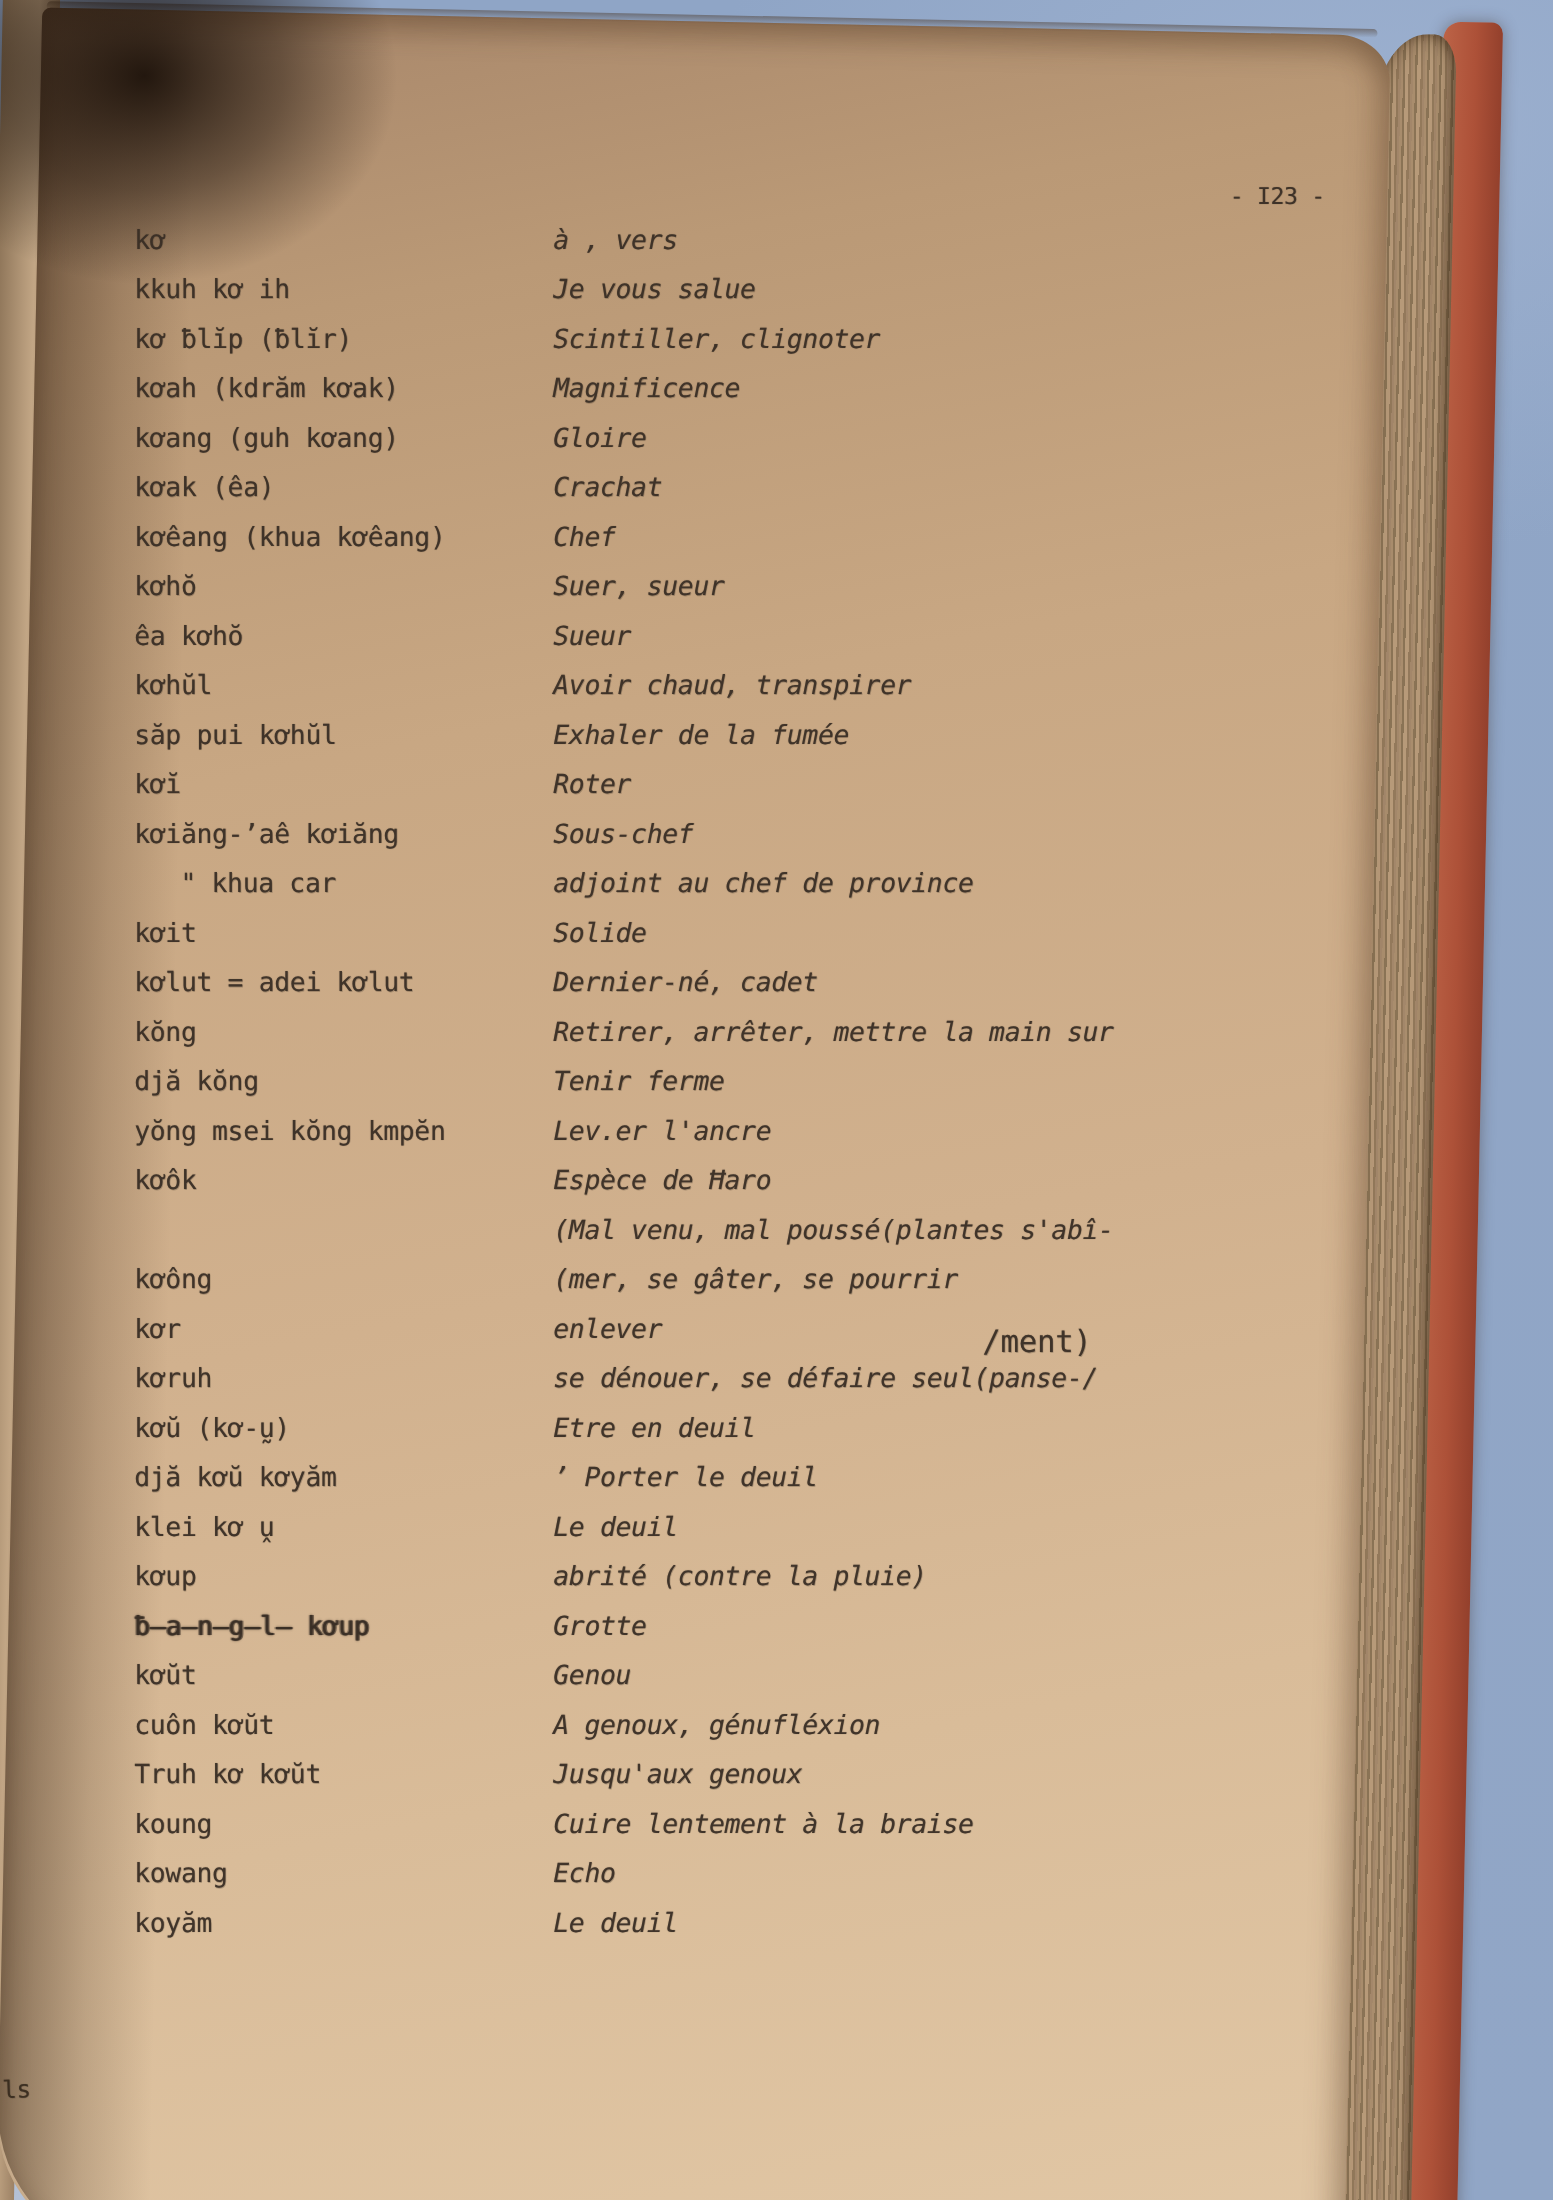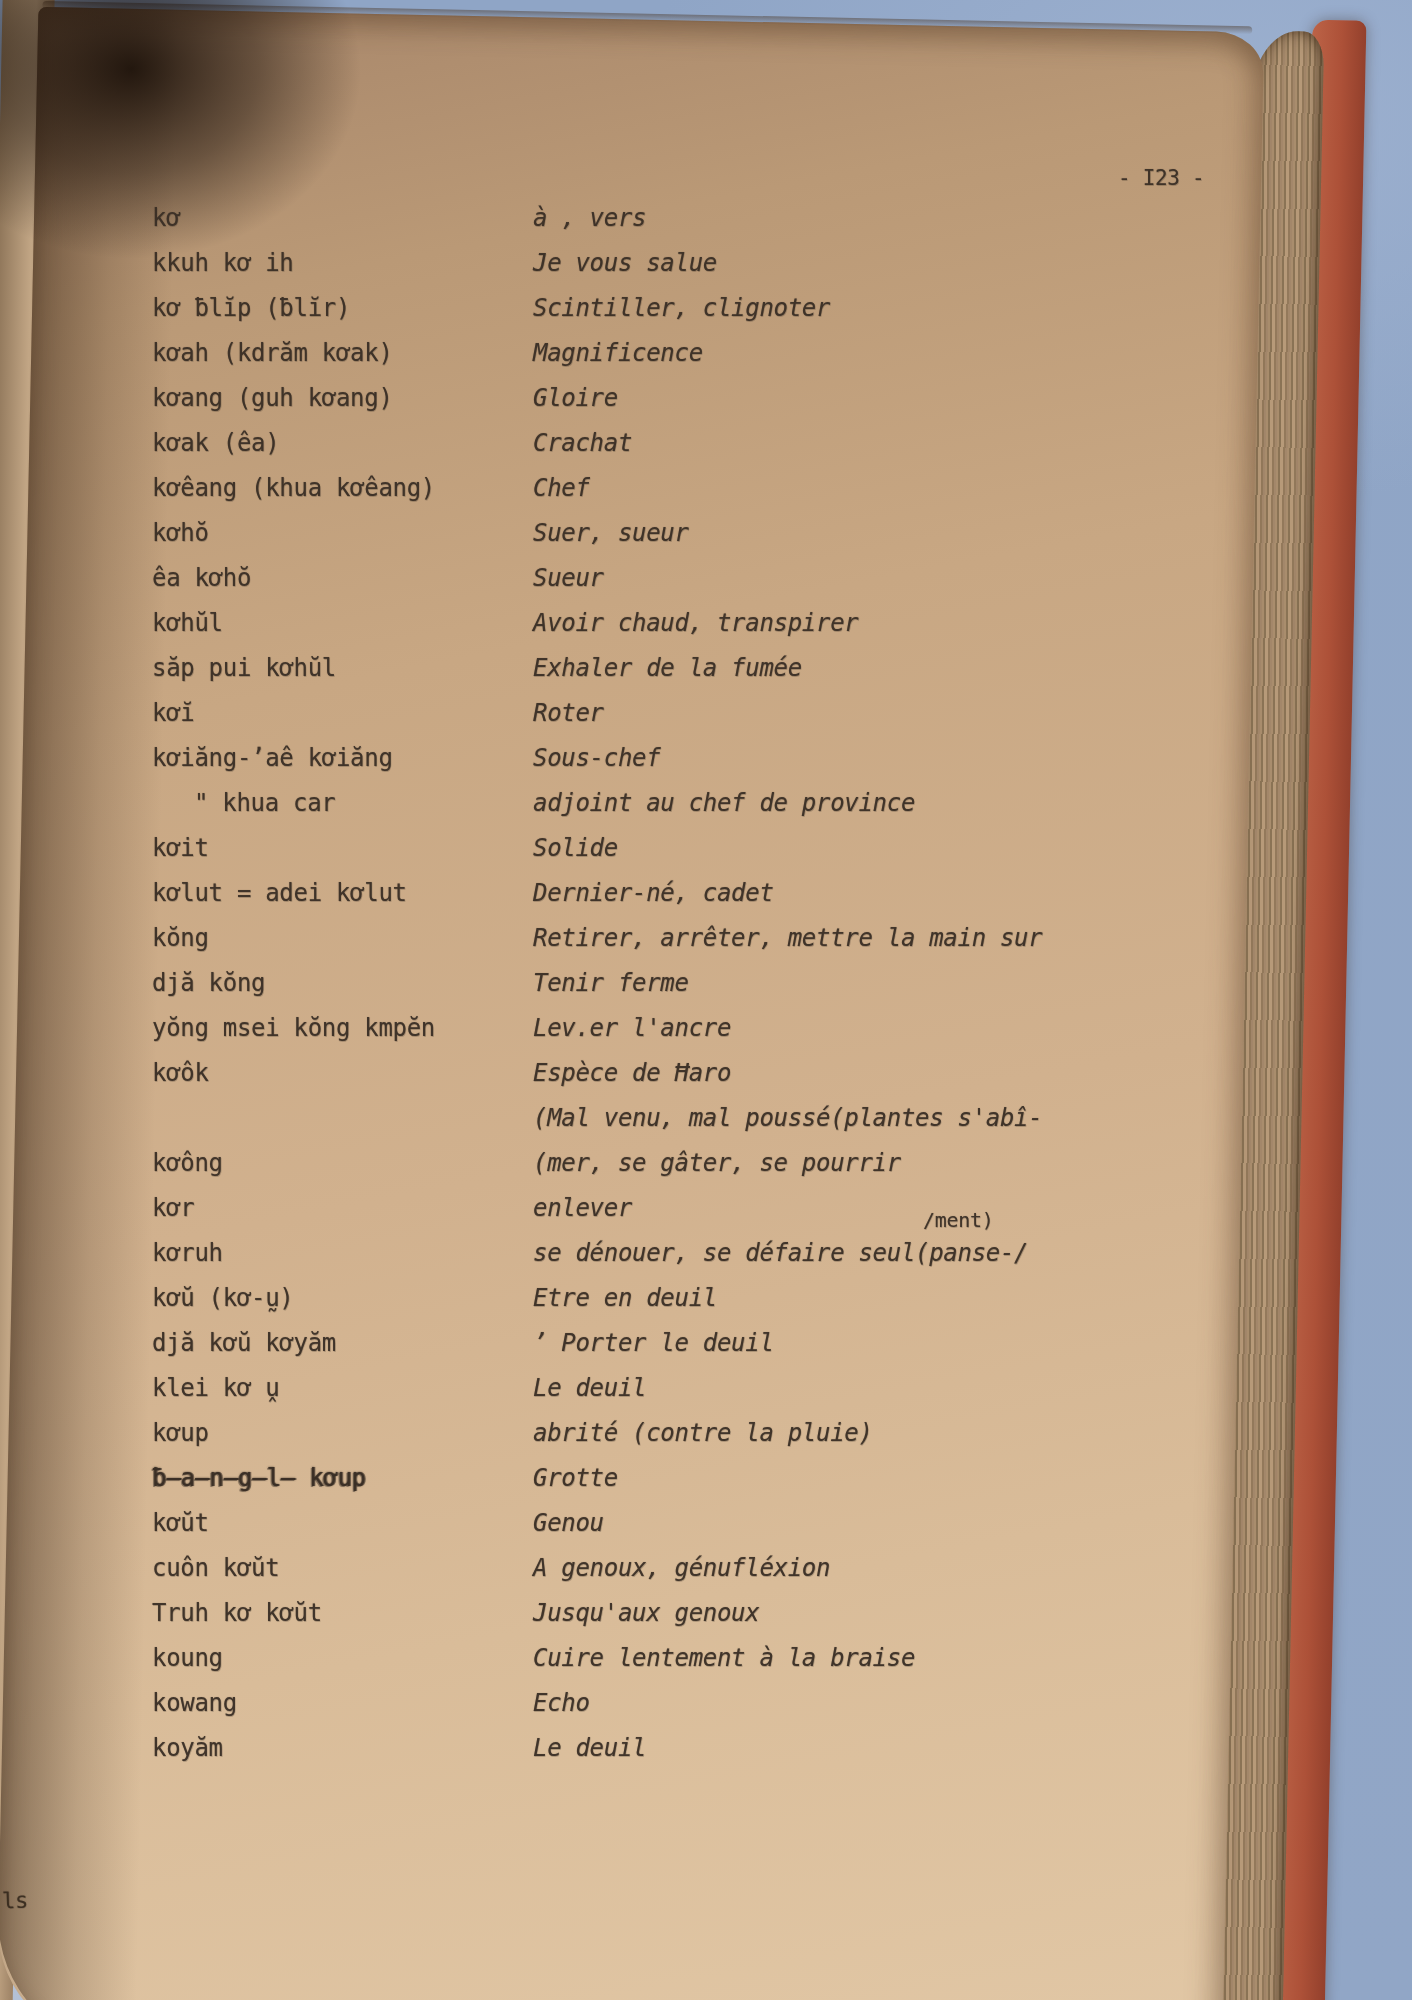--- a/index.html
+++ b/index.html
@@ -42,29 +42,29 @@
   .top-edge-line{position:absolute;left:70px;top:74px;right:170px;height:8px;
       background:linear-gradient(180deg,rgba(70,48,28,.45),rgba(70,48,28,0));
       border-radius:8px;}
   
   .content{position:absolute;inset:0;color:rgba(56,46,37,.9);}
   .tw{
     text-shadow:0 0 1px rgba(56,46,37,.45), .6px .6px 0 rgba(56,46,37,.22);
     letter-spacing:-.3px;
   }
   .page-number{position:absolute;left:1118px;top:166px;font-size:21px;white-space:nowrap;}
-  .rows{position:absolute;left:0;top:196px;width:1280px;padding-left:30px;}
+  .rows{position:absolute;left:0;top:196px;width:1280px;}
   .row{position:relative;height:45px;font-size:24px;line-height:45px;white-space:nowrap;}
   .cell{position:absolute;top:0;}
   .cell.left{left:122px;}
   .cell.right{left:503px;font-style:italic;}
   .row.indent1 .cell.left{left:164px;}
   .row.overstruck .cell.left{
     text-shadow:0 0 2px rgba(56,46,37,.9), 1.2px 0 0 rgba(56,46,37,.55), -1.2px .8px 0 rgba(56,46,37,.4);}
-  .extra{position:absolute;font-size:20px;line-height:24px;white-space:nowrap;}
+  .extra{position:absolute;font-size:28px;line-height:24px;white-space:nowrap;}
   .edge-fragment{position:absolute;left:2px;top:1888px;font-size:22px;color:rgba(48,36,24,.75);
       transform:rotate(-2deg);}
 </style>
 </head>
 <body>
 
 <div class="scene">
 
   <div class="book">
     <div class="cover-edge"></div>

